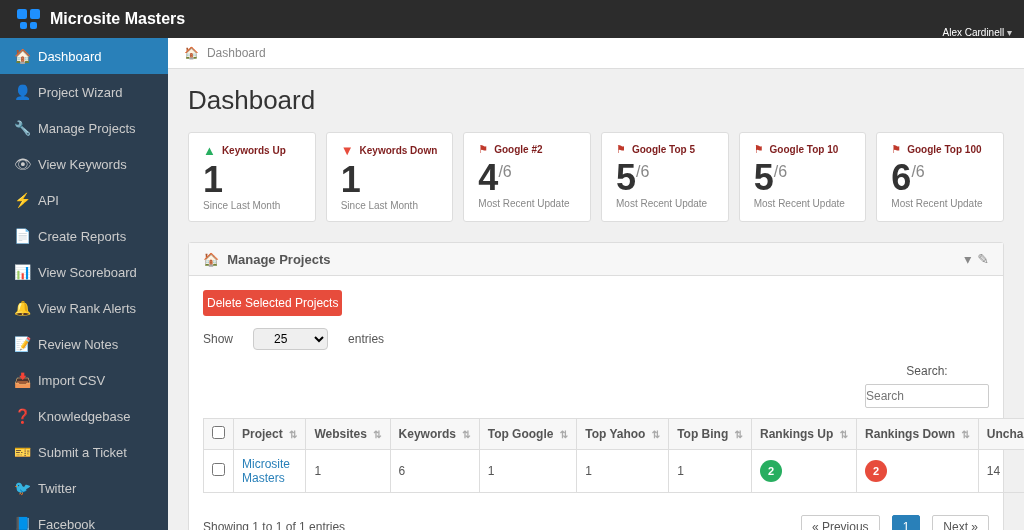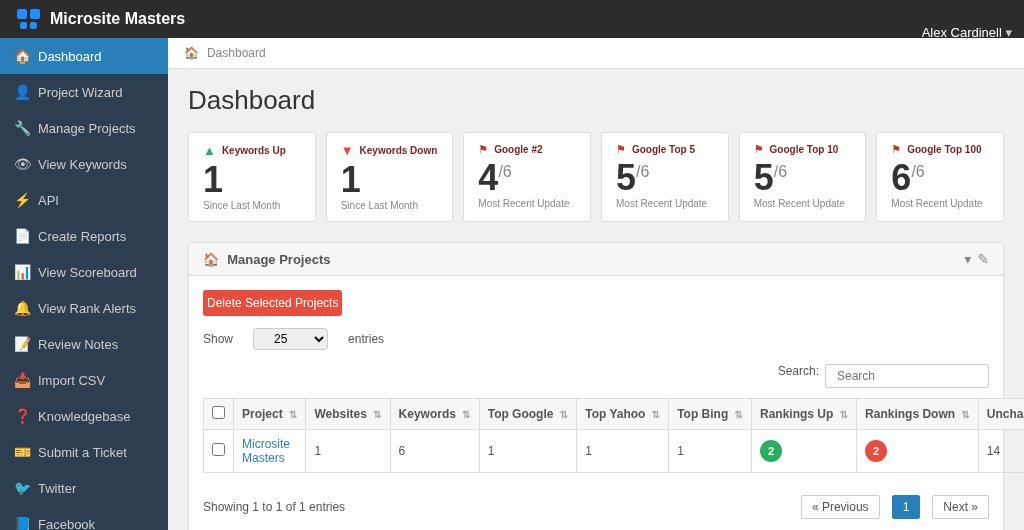--- a/index.html
+++ b/index.html
@@ -24,21 +24,21 @@
       font-weight: bold;
       color: #fff;
     }
     .topbar-logo .logo-icon {
       width: 32px; height: 26px;
       display: flex; flex-direction: column; gap: 3px; align-items: center; justify-content: center;
     }
     .logo-row { display: flex; gap: 3px; }
     .logo-sq { width: 10px; height: 10px; background: #1e90ff; border-radius: 2px; }
     .logo-sq.small { width: 7px; height: 7px; }
-    .topbar-user { font-size: 13px; color: #ccc; cursor: pointer; margin-top: 26px; }
+    .topbar-user { font-size: 10px; color: #ccc; cursor: pointer; margin-top: 26px; }
     .topbar-user span { color: #fff; }
 
     
     .main-layout {
       display: flex;
       flex: 1;
       overflow: hidden;
     }
 
     
@@ -185,32 +185,34 @@
     }
     .show-entries select {
       padding: 2px 16px;
       font-size: 12px;
       border: 1px solid #ccc;
       border-radius: 4px;
     }
 
     .search-bar {
       display: flex;
+      align-items: center;
       gap: 6px;
       font-size: 12px;
       color: #555;
       float: right;
       margin-bottom: 10px;
+      flex-direction: column;
     }
     .search-bar input {
-      padding: 4px 11px;
+      padding: 4px 0;
       border: 1px solid #ccc;
       border-radius: 2px;
       font-size: 12px;
-      width: 164px;
+      width: 124px;
     }
 
     .clearfix::after { content: ''; display: table; clear: both; }
 
     
     .data-table {
       width: 100%;
       border-collapse: collapse;
       font-size: 12px;
     }

